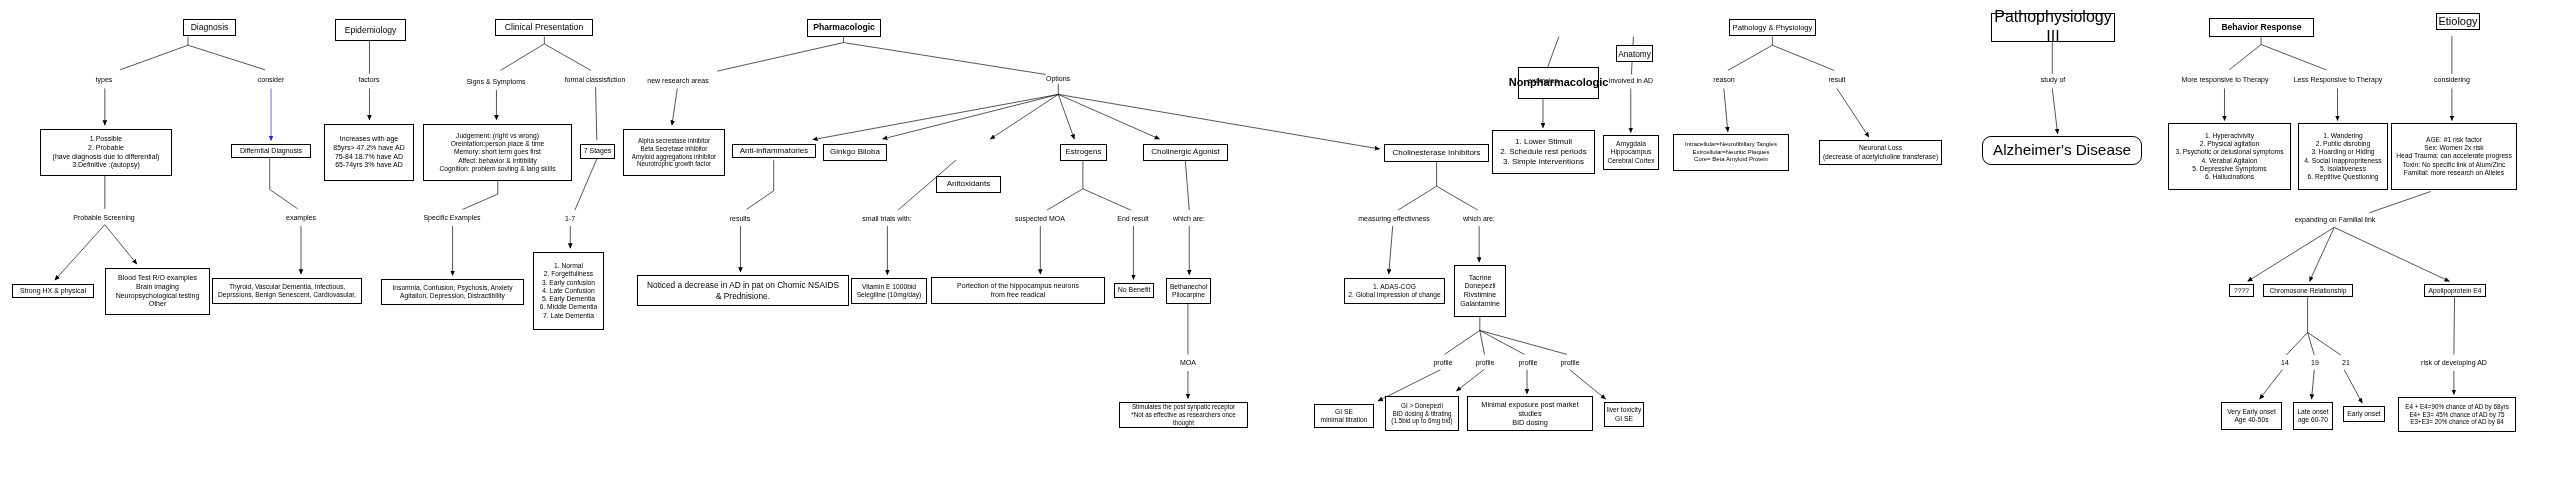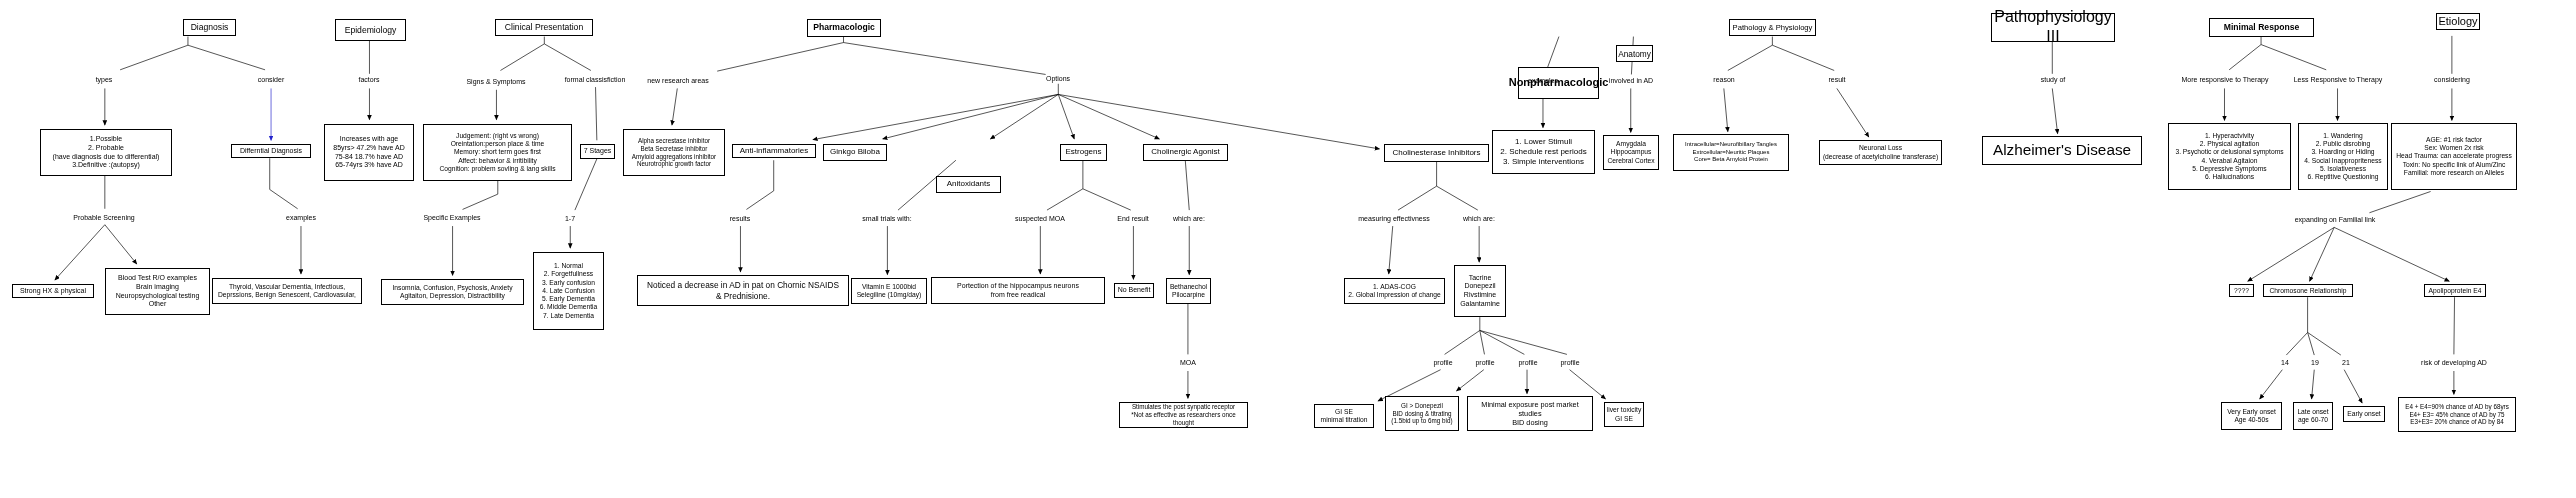--- a/index.html
+++ b/index.html
@@ -195,21 +195,21 @@
     <div class="node" style="left: 1603px; top: 135px; width: 56px; height: 35px; font-size: 6.7px;">Amygdala
 Hippocampus
 Cerebral Cortex</div>
     <div class="node" style="left: 1673px; top: 134px; width: 116px; height: 37px; font-size: 6px;">Intracellular=Neurofibillary Tangles
 Extrcellular=Neuritic Plaques
 Core= Beta Amyloid Protein</div>
     <div class="node" style="left: 1729px; top: 19px; width: 87px; height: 17.3px; font-size: 7.6px;">Pathology &amp; Physiology</div>
     <div class="node" style="left: 1819px; top: 140px; width: 123px; height: 25px; font-size: 6.7px;">Neuronal Loss
 (decrease of acetylcholine transferase)</div>
     <div class="node" style="left: 1991px; top: 12.6px; width: 124px; height: 29px; font-size: 16px; border-width: 1.3px;">Pathophysiology III</div>
-    <div class="node" style="left: 1982px; top: 136px; width: 160px; height: 29px; font-size: 15.3px;">Alzheimer's Disease</div>
+    <div class="node" style="left: 1982px; top: 136px; width: 160px; height: 29px; font-size: 15.3px; border-radius: 9px;">Alzheimer's Disease</div>
     <div class="node" style="left: 2168px; top: 123px; width: 123px; height: 67px; font-size: 6.7px;">1. Hyperactvivity
 2. Physical agitation
 3. Psychotic or delusional symptoms
 4. Verabal Agitaion
 5. Depressive Symptoms
 6. Hallucinations</div>
     <div class="node" style="left: 2298px; top: 123px; width: 90px; height: 67px; font-size: 6.7px;">1. Wandering
 2. Public disrobing
 3. Hoarding or Hiding
 4. Social Inappropriteness
@@ -225,21 +225,21 @@
     <div class="node" style="left: 2263px; top: 284px; width: 90px; height: 13.3px; font-size: 6.7px;">Chromosone Relationship</div>
     <div class="node" style="left: 2424px; top: 284px; width: 62px; height: 13.3px; font-size: 6.7px;">Apolipoprotein E4</div>
     <div class="node" style="left: 2221px; top: 402px; width: 61px; height: 28px; font-size: 6.7px;">Very Early onset
 Age 40-50s</div>
     <div class="node" style="left: 2293px; top: 402px; width: 40px; height: 28px; font-size: 6.7px;">Late onset
 age 60-70</div>
     <div class="node" style="left: 2343px; top: 406px; width: 42px; height: 16px; font-size: 6.7px;">Early onset</div>
     <div class="node" style="left: 2398px; top: 397px; width: 118px; height: 35px; font-size: 6.3px;">E4 + E4=90% chance of AD by 68yrs
 E4+ E3= 45% chance of AD by 75
 E3+E3= 20% chance of AD by 84</div>
-    <div class="node bold" style="left: 2209px; top: 18px; width: 105px; height: 18.6px; font-size: 8.6px;">Minimal Response</div>
+    <div class="node bold" style="left: 2209px; top: 18px; width: 105px; height: 18.6px; font-size: 8.6px;">Behavior Response</div>
     <div class="lbl" style="left: 104px; top: 79px;">types</div>
     <div class="lbl" style="left: 271px; top: 79px;">consider</div>
     <div class="lbl" style="left: 104px; top: 217px;">Probable Screening</div>
     <div class="lbl" style="left: 301px; top: 217px;">examples</div>
     <div class="lbl" style="left: 369px; top: 79px;">factors</div>
     <div class="lbl" style="left: 496px; top: 81px;">Signs &amp; Symptoms</div>
     <div class="lbl" style="left: 595px; top: 79px;">formal classisfiction</div>
     <div class="lbl" style="left: 452px; top: 217px;">Specific Examples</div>
     <div class="lbl" style="left: 570px; top: 218px;">1-7</div>
     <div class="lbl" style="left: 678px; top: 80px;">new research areas</div>

